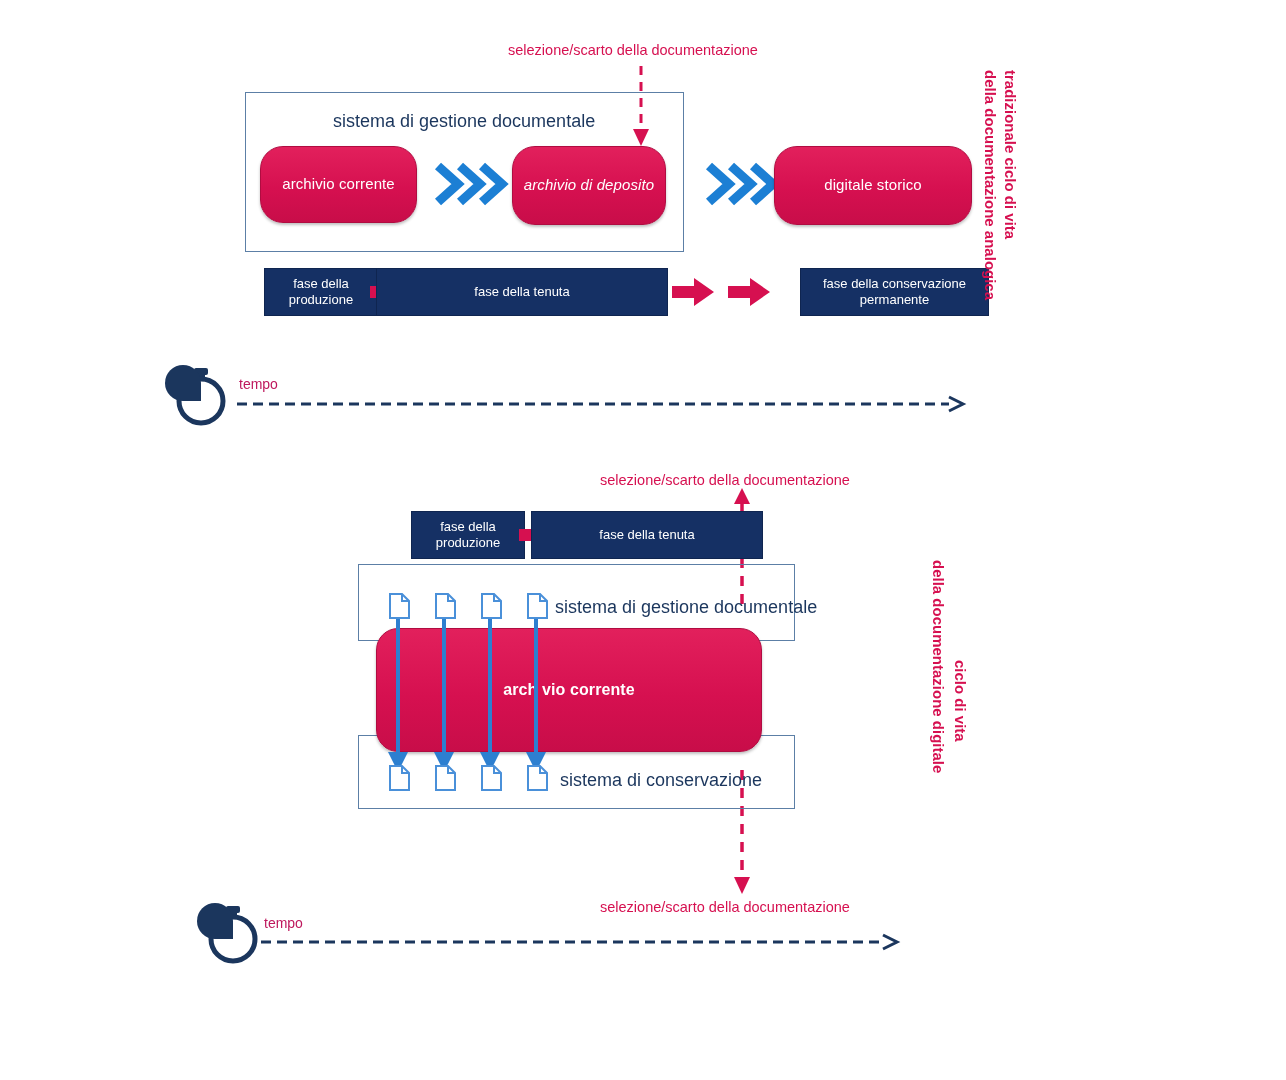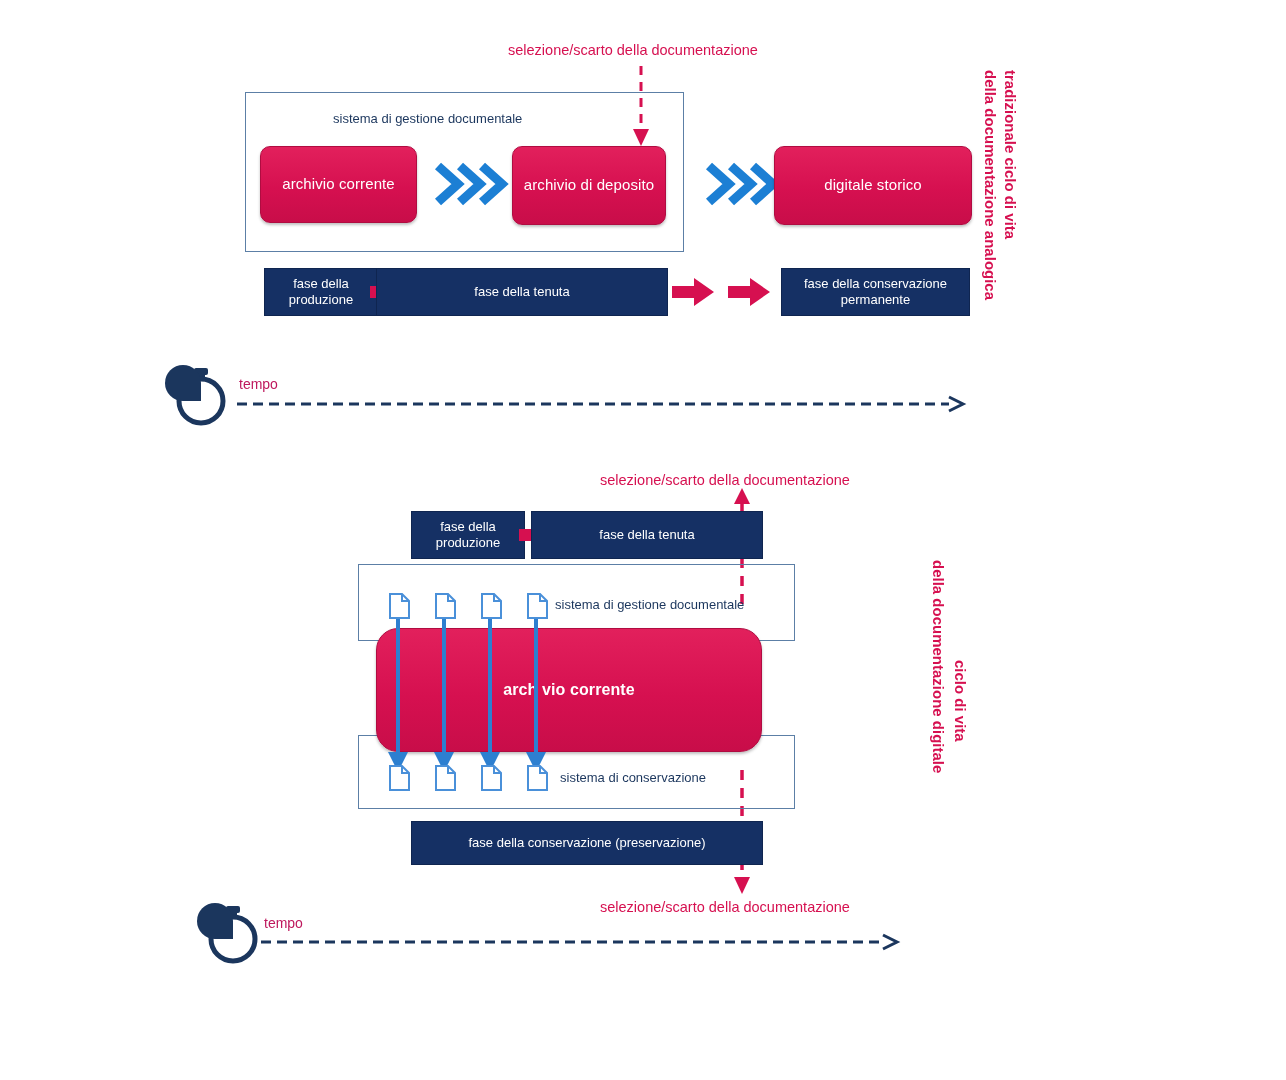--- a/index.html
+++ b/index.html
@@ -18,21 +18,21 @@
     background: #ffffff;
     overflow: hidden;
   }
 
   
   .abs { position: absolute; }
 
   .pink-box {
     background: linear-gradient(180deg, #e2205c 0%, #d61050 55%, #c80d49 100%);
     border: 1px solid #b00c41;
-    border-radius: 10px;
+    border-radius: 23px;
     box-shadow: 0 2px 3px rgba(0,0,0,0.25);
     color: #ffffff;
     display: flex;
     align-items: center;
     justify-content: center;
     text-align: center;
     font-size: 15px;
     line-height: 1.25;
     letter-spacing: .1px;
   }
@@ -77,21 +77,21 @@
   .caption {
     font-family: "Liberation Serif", serif;
     font-size: 25px;
     color: #111111;
     text-align: center;
     width: 100%;
   }
 
   .container-title {
     color: #1b365d;
-    font-size: 13px;
+    font-size: 18px;
     white-space: nowrap;
   }
 
   svg { display: block; overflow: visible; }
 </style>
 </head>
 <body>
 
 <div id="page">
 
@@ -114,21 +114,21 @@
   <div class="abs" style="left:432px; top:158px; width:72px; height:52px;">
     <svg width="72" height="52" viewBox="0 0 72 52">
       <g fill="none" stroke="#1c7fd4" stroke-width="9" stroke-linecap="butt" stroke-linejoin="miter">
         <polyline points="6,8 26,26 6,44"></polyline>
         <polyline points="28,8 48,26 28,44"></polyline>
         <polyline points="50,8 70,26 50,44"></polyline>
       </g>
     </svg>
   </div>
 
-  <div class="abs pink-box" style="left:512px; top:146px; width:152px; height:77px;">
+  <div class="abs pink-box" style="left:512px; top:146px; width:152px; height:77px;font-style:italic;">
     <span>archivio di deposito</span>
   </div>
 
   <div class="abs" style="left:703px; top:158px; width:72px; height:52px;">
     <svg width="72" height="52" viewBox="0 0 72 52">
       <g fill="none" stroke="#1c7fd4" stroke-width="9" stroke-linecap="butt" stroke-linejoin="miter">
         <polyline points="6,8 26,26 6,44"></polyline>
         <polyline points="28,8 48,26 28,44"></polyline>
         <polyline points="50,8 70,26 50,44"></polyline>
       </g>
@@ -158,21 +158,21 @@
       <polygon points="0,10 22,10 22,2 42,16 22,30 22,22 0,22" fill="#d61050"></polygon>
     </svg>
   </div>
 
   <div class="abs" style="left:728px; top:276px; width:42px; height:32px;">
     <svg width="42" height="32" viewBox="0 0 42 32">
       <polygon points="0,10 22,10 22,2 42,16 22,30 22,22 0,22" fill="#d61050"></polygon>
     </svg>
   </div>
 
-  <div class="abs navy-box" style="left:781px; top:268px; width:187px; height:46px;align-items:center;">
+  <div class="abs navy-box" style="left:800px; top:268px; width:187px; height:46px;align-items:center;">
     <span style="padding:0 6px;">fase della conservazione permanente</span>
   </div>
 
   <div class="abs" style="left:980px; top:70px; width:46px; height:320px;">
     <div class="vert-label" style="position:absolute; left:40px; top:0;
          transform: rotate(90deg);">
       <span>tradizionale ciclo di vita</span>
     </div>
     <div class="vert-label" style="position:absolute; left:20px; top:0;
          transform: rotate(90deg);">
@@ -293,23 +293,20 @@
       <path d="M13 1 V8 H20" fill="none" stroke="#4a90d9" stroke-width="2"></path>
     </svg>
   </div>
   <div class="abs" style="left:527px; top:765px;">
     <svg width="21" height="26" viewBox="0 0 21 26">
       <path d="M1 1 H13 L20 8 V25 H1 Z" fill="#ffffff" stroke="#4a90d9" stroke-width="2"></path>
       <path d="M13 1 V8 H20" fill="none" stroke="#4a90d9" stroke-width="2"></path>
     </svg>
   </div>
 
-  <div class="abs navy-box" style="left:411px; top:821px; width:350px; height:42px;">
-    <span>fase della conservazione (preservazione)</span>
-  </div>
 
   <div class="abs crimson-label" style="left:600px; top:899px;">selezione/scarto della documentazione</div>
 
   <div class="abs" style="left:928px; top:560px; width:46px; height:320px;">
     <div class="vert-label" style="position:absolute; left:42px; top:100px;
          transform: rotate(90deg);">
       <span>ciclo di vita</span>
     </div>
     <div class="vert-label" style="position:absolute; left:20px; top:0;
          transform: rotate(90deg);">

